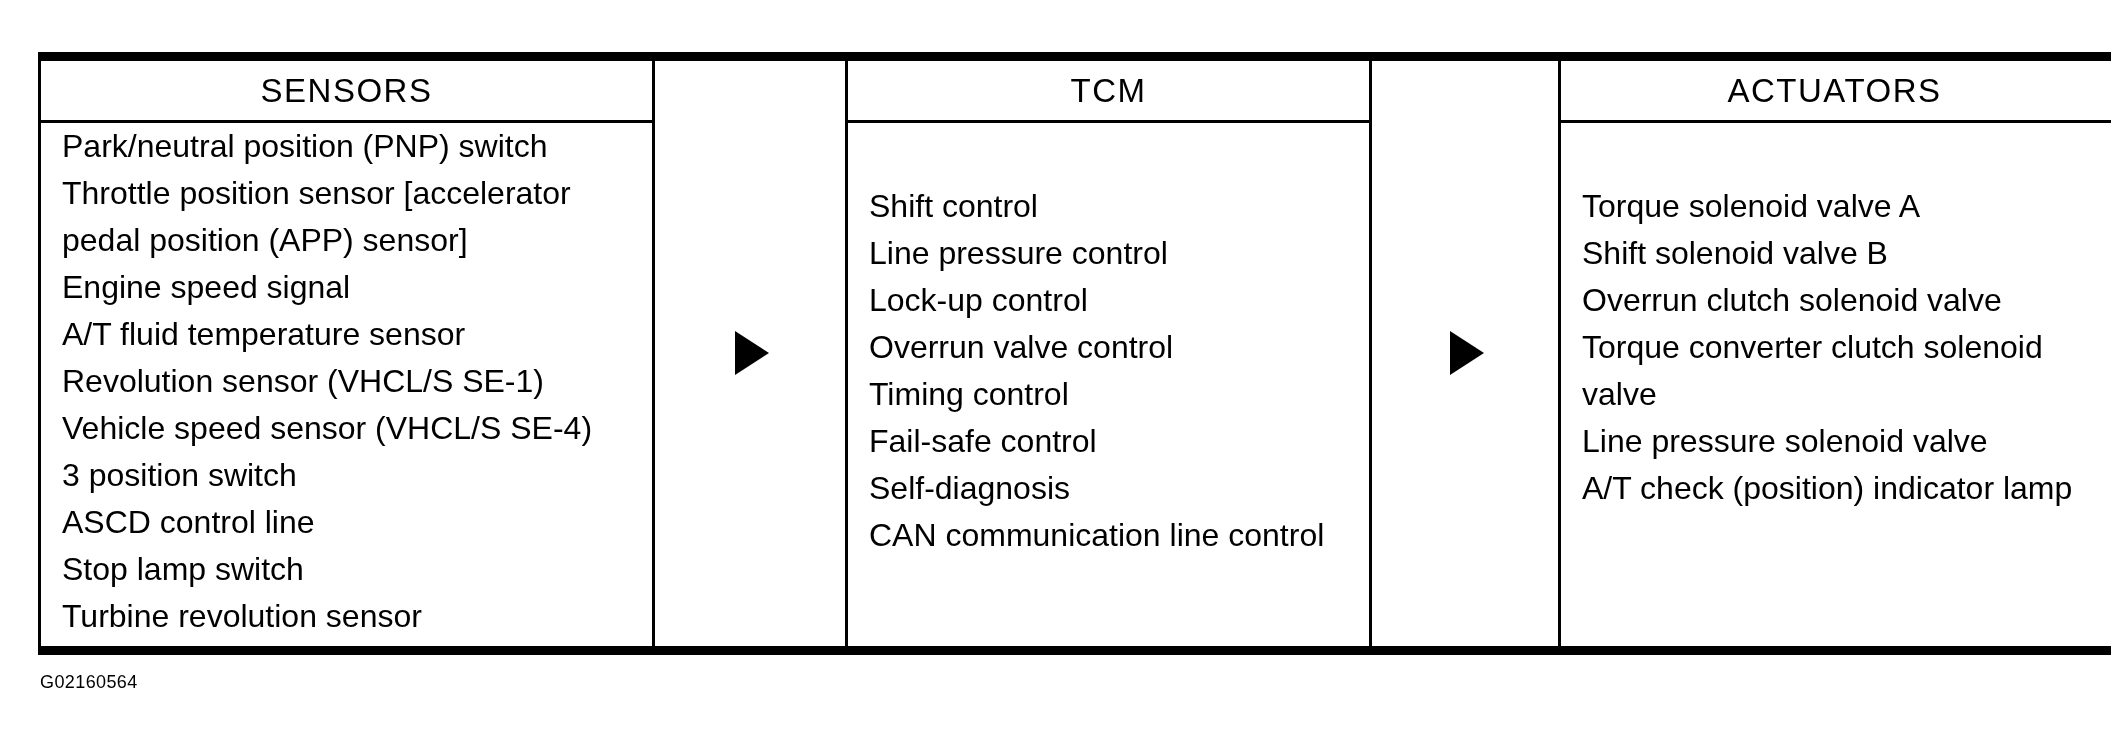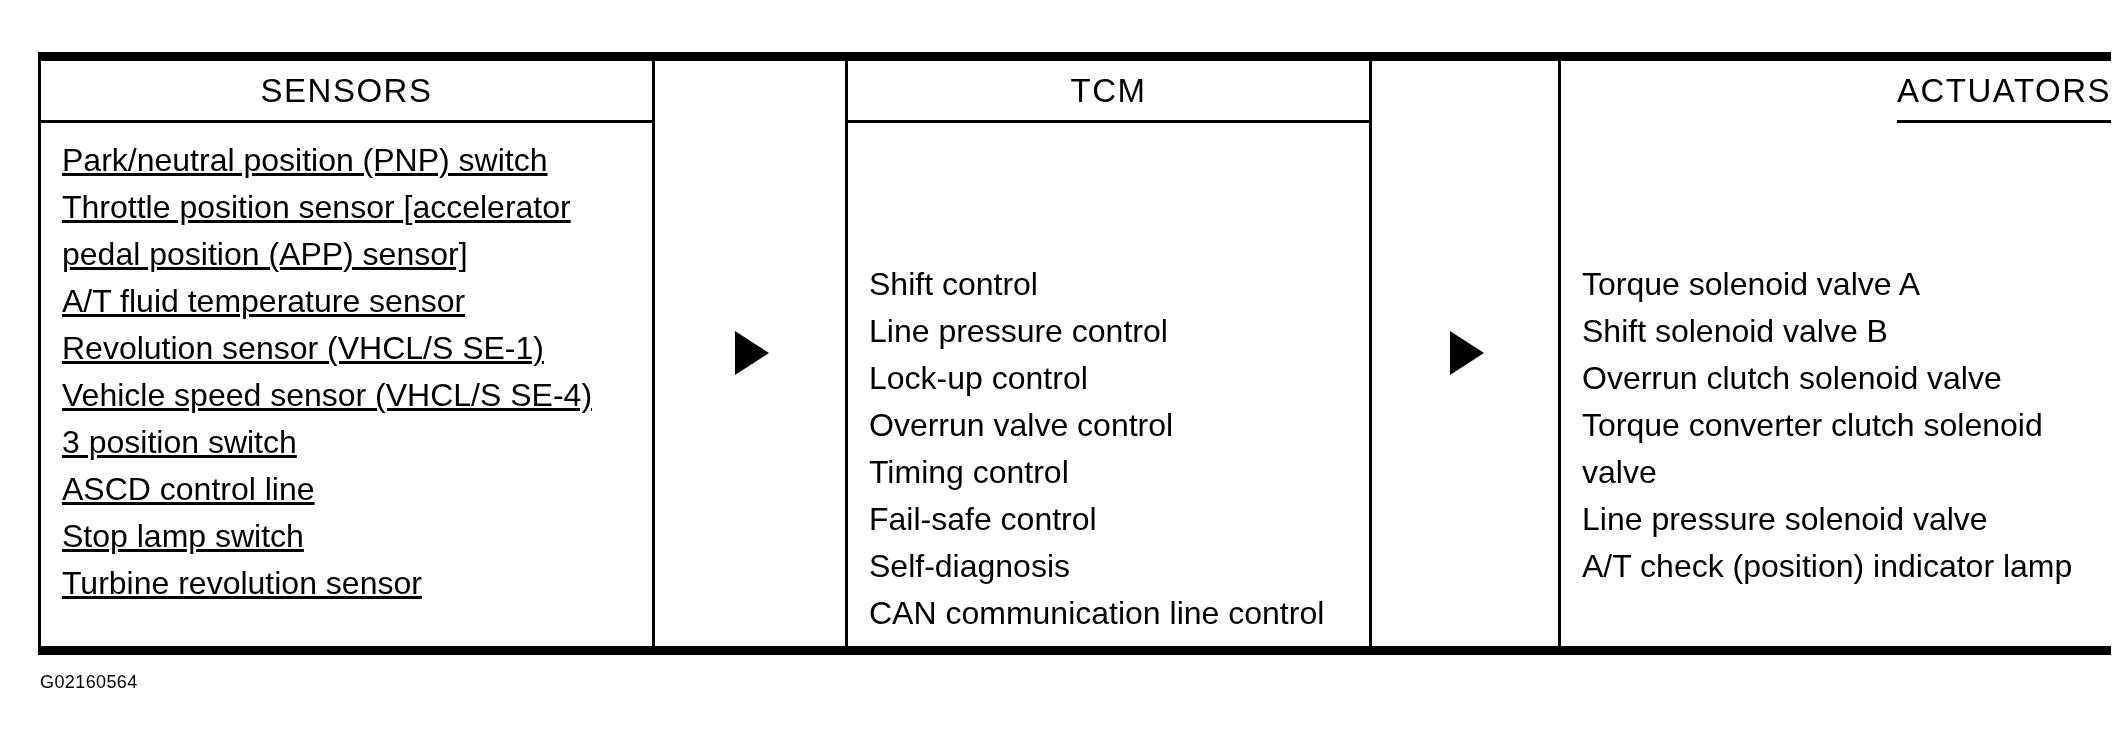--- a/index.html
+++ b/index.html
@@ -47,21 +47,21 @@
 
   
   .col {
     position: relative;
     display: flex;
     flex-direction: column;
     box-sizing: border-box;
   }
   .col-sensors   { width: 617px; }
   .col-tcm       { width: 527px; }
-  .col-actuators { width: 553px; align-items: flex-end; }
+  .col-actuators { width: 553px; }
 
   
   .edge-left::before {
     content: "";
     position: absolute;
     left: 0;
     top: 0;
     bottom: 0;
     width: 3px;
     background: #000000;
@@ -94,22 +94,22 @@
     white-space: nowrap;
   }
 
   
   .col-body {
     flex: 1 1 auto;
     box-sizing: border-box;
     padding-left: 24px;
     padding-right: 14px;
   }
-  .col-body.pad-top-small { padding-top: 14px; text-decoration: underline; }
-  .col-body.pad-top-large { padding-top: 90px; margin-top: 48px; }
+  .col-body.pad-top-small { padding-top: 0; }
+  .col-body.pad-top-large { padding-top: 60px; }
 
   .item-list {
     list-style: none;
     margin: 0;
     padding: 0;
   }
   .item-list li {
     font-size: 32px;
     line-height: 47px;
     white-space: normal;
@@ -157,20 +157,21 @@
   <div class="table-wrap">
 
     <div class="col col-sensors edge-left edge-right">
       <div class="col-header">
         <span class="header-text">SENSORS</span>
       </div>
       <div class="col-body pad-top-small">
         <ul class="item-list">
           <li>Park/neutral position (PNP) switch</li>
           <li>Throttle position sensor [accelerator pedal position (APP) sensor]</li>
+          <li>Engine speed signal</li>
           <li>A/T fluid temperature sensor</li>
           <li>Revolution sensor (VHCL/S SE-1)</li>
           <li>Vehicle speed sensor (VHCL/S SE-4)</li>
           <li>3 position switch</li>
           <li>ASCD control line</li>
           <li>Stop lamp switch</li>
           <li>Turbine revolution sensor</li>
         </ul>
       </div>
     </div>

